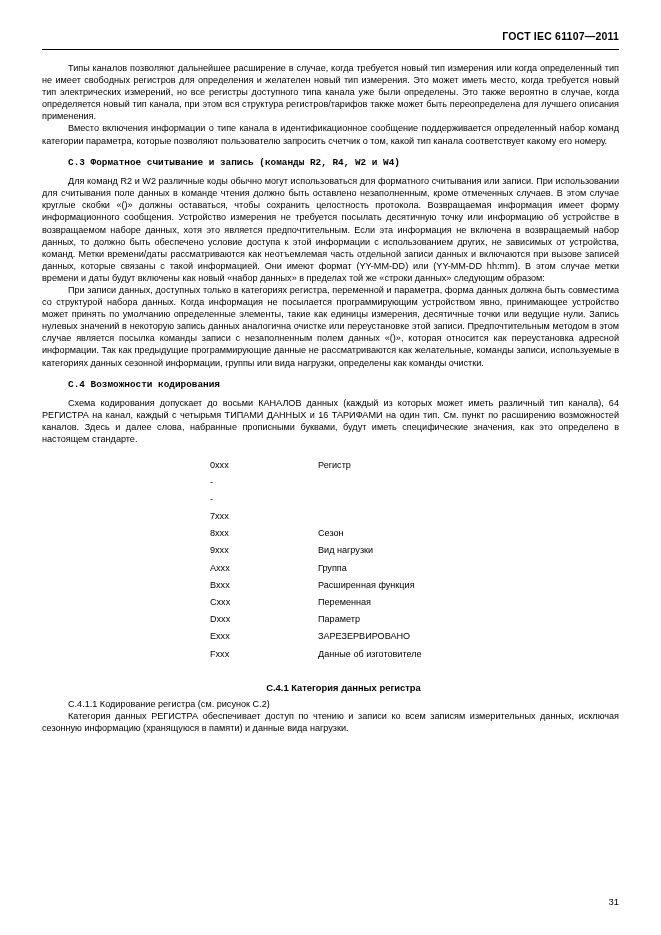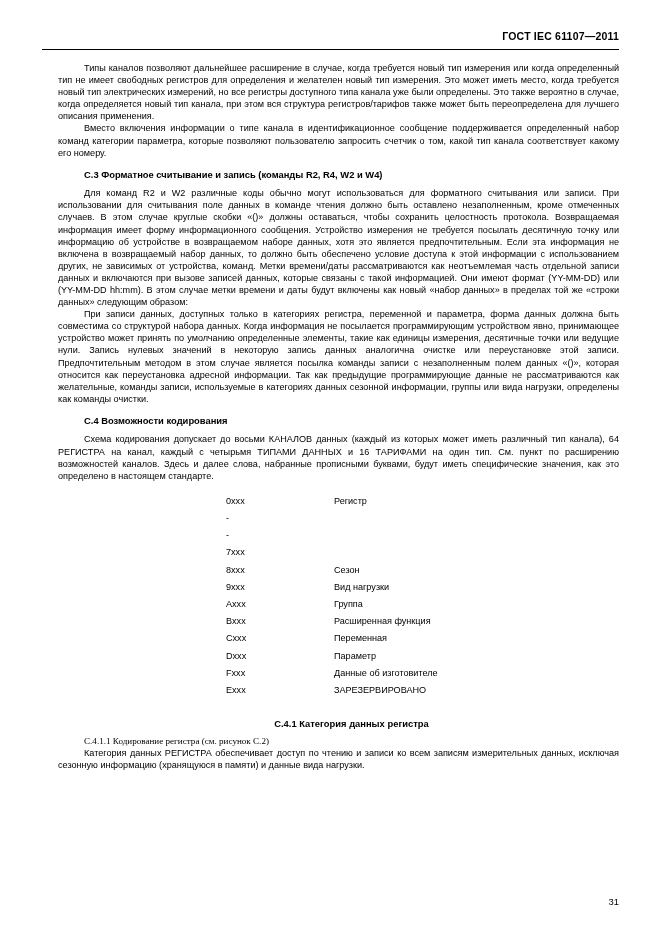--- a/index.html
+++ b/index.html
@@ -28,40 +28,40 @@
   .rule {
     position: absolute;
     left: 42px;
     right: 42px;
     top: 49px;
     height: 1px;
     background: #000000;
   }
   .content {
     position: absolute;
-    left: 58px;
+    left: 42px;
     right: 42px;
     top: 62px;
     font-size: 9.1px;
     line-height: 1.33;
     text-align: justify;
   }
   p {
     margin: 0 0 0 0;
     text-indent: 26px;
     text-align: justify;
     font-family: "Liberation Sans", sans-serif;
     font-size: 9.1px;
     line-height: 12.1px;
     hyphens: manual;
   }
   h3.sec {
     margin: 10px 0 6px 0;
     text-indent: 26px;
-    font-family: Liberation Sans, sans-serif;
+    font-family: Liberation Mono, monospace;
     font-size: 9.4px;
     font-weight: bold;
     text-align: left;
   }
   .code-line {
     text-indent: 26px;
     font-family: "Liberation Sans", sans-serif;
     font-size: 9.1px;
     line-height: 12.1px;
     text-align: left;
@@ -90,21 +90,21 @@
     margin: 16px 0 0 0;
     text-indent: 26px;
     font-family: "Liberation Sans", sans-serif;
     font-size: 9.4px;
     font-weight: bold;
     text-align: center;
   }
   .sub-head2 {
     margin: 4px 0 0 0;
     text-indent: 26px;
-    font-family: Liberation Serif, serif;
+    font-family: Liberation Sans, sans-serif;
     font-size: 9.1px;
     text-align: left;
   }
   .pageno {
     position: absolute;
     right: 42px;
     bottom: 28px;
     font-family: "Liberation Sans", sans-serif;
     font-size: 9.4px;
     margin-left: 48px;
@@ -171,26 +171,26 @@
           </tr>
           <tr>
             <td class="c1">Cxxx</td>
             <td class="c2">Переменная</td>
           </tr>
           <tr>
             <td class="c1">Dxxx</td>
             <td class="c2">Параметр</td>
           </tr>
           <tr>
+            <td class="c1">Exxx</td>
+            <td class="c2">ЗАРЕЗЕРВИРОВАНО</td>
+          </tr>
+          <tr>
             <td class="c1">Fxxx</td>
             <td class="c2">Данные об изготовителе</td>
-          </tr>
-          <tr>
-            <td class="c1">Exxx</td>
-            <td class="c2">ЗАРЕЗЕРВИРОВАНО</td>
           </tr>
         </tbody>
       </table>
     </div>
 
     <div class="sub-head">C.4.1  Категория данных регистра</div>
     <div class="sub-head2">C.4.1.1  Кодирование регистра (см. рисунок C.2)</div>
 
     <p>Категория данных РЕГИСТРА обеспечивает доступ по чтению и записи ко всем записям измерительных данных, исключая сезонную информацию (хранящуюся в памяти) и данные вида нагрузки.</p>
 

